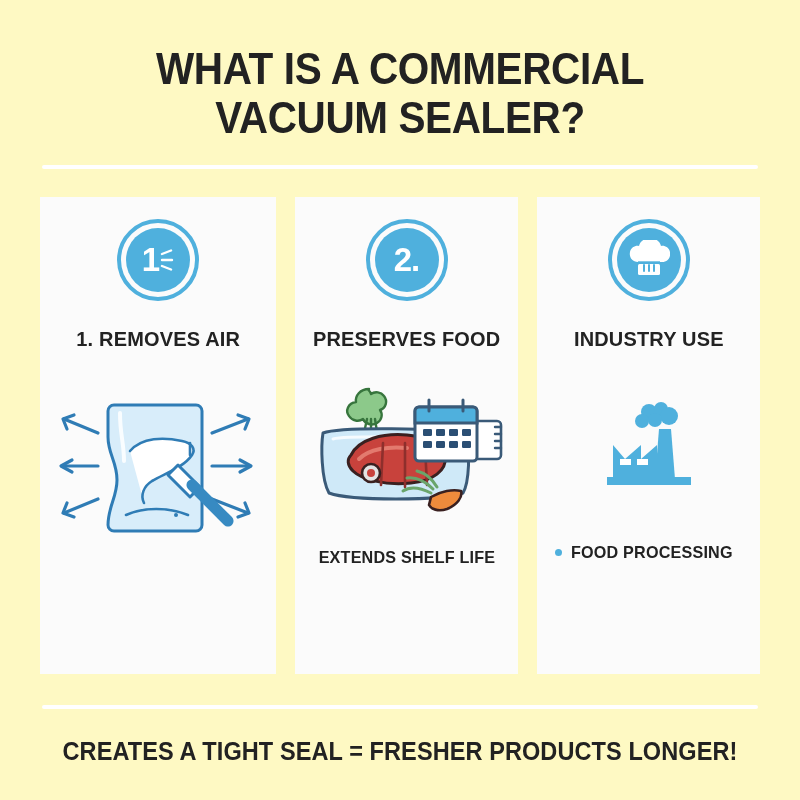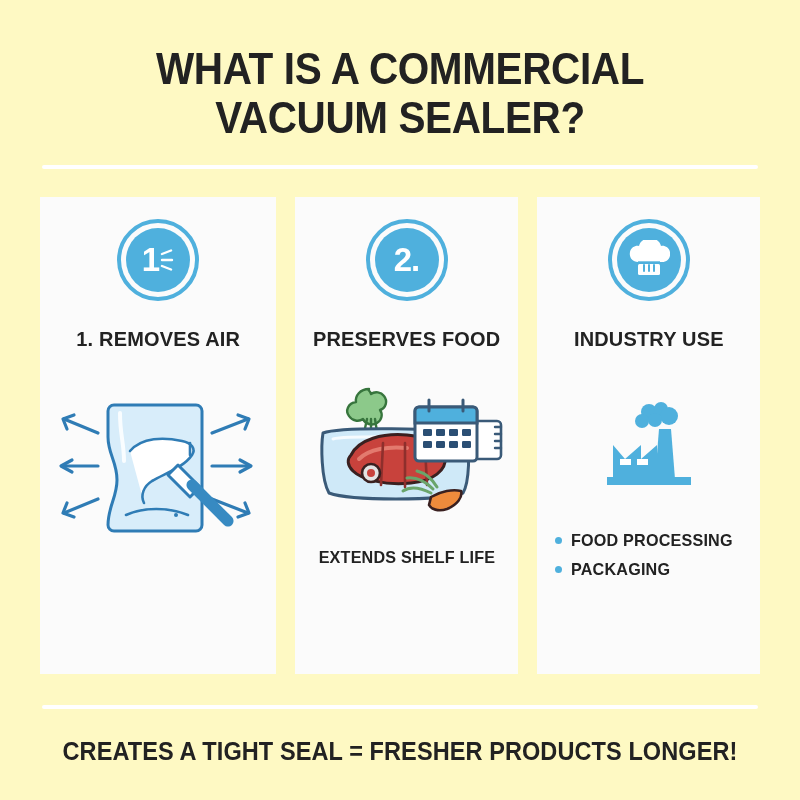--- a/index.html
+++ b/index.html
@@ -134,21 +134,21 @@
     color: #222222;
     text-transform: uppercase;
     text-align: center;
     letter-spacing: 0.2px;
     transform: scaleX(0.95);
   }
 
   
   .bullets {
     list-style: none;
-    margin-top: 36px;
+    margin-top: 48px;
     padding: 0;
     align-self: center;
   }
   .bullet-item {
     display: flex;
     align-items: center;
     gap: 9px;
     margin-bottom: 9px;
   }
   .bullet-dot {
@@ -364,24 +364,20 @@
             <rect x="40" y="60" width="11" height="6" fill="#ffffff"></rect>
           </g>
         </svg>
       </div>
 
       <ul class="bullets">
         <li class="bullet-item">
           <span class="bullet-dot"></span>
           <span class="bullet-text">FOOD PROCESSING</span>
         </li>
-        <li class="bullet-item">
-          <span class="bullet-dot"></span>
-          <span class="bullet-text">PACKAGING</span>
-        </li>
       </ul>
 
       <div class="grow"></div>
     </div>
 
   </div>
 
   <div class="footer-rule"></div>
   <div class="footer-text">CREATES A TIGHT SEAL = FRESHER PRODUCTS LONGER!</div>
 

